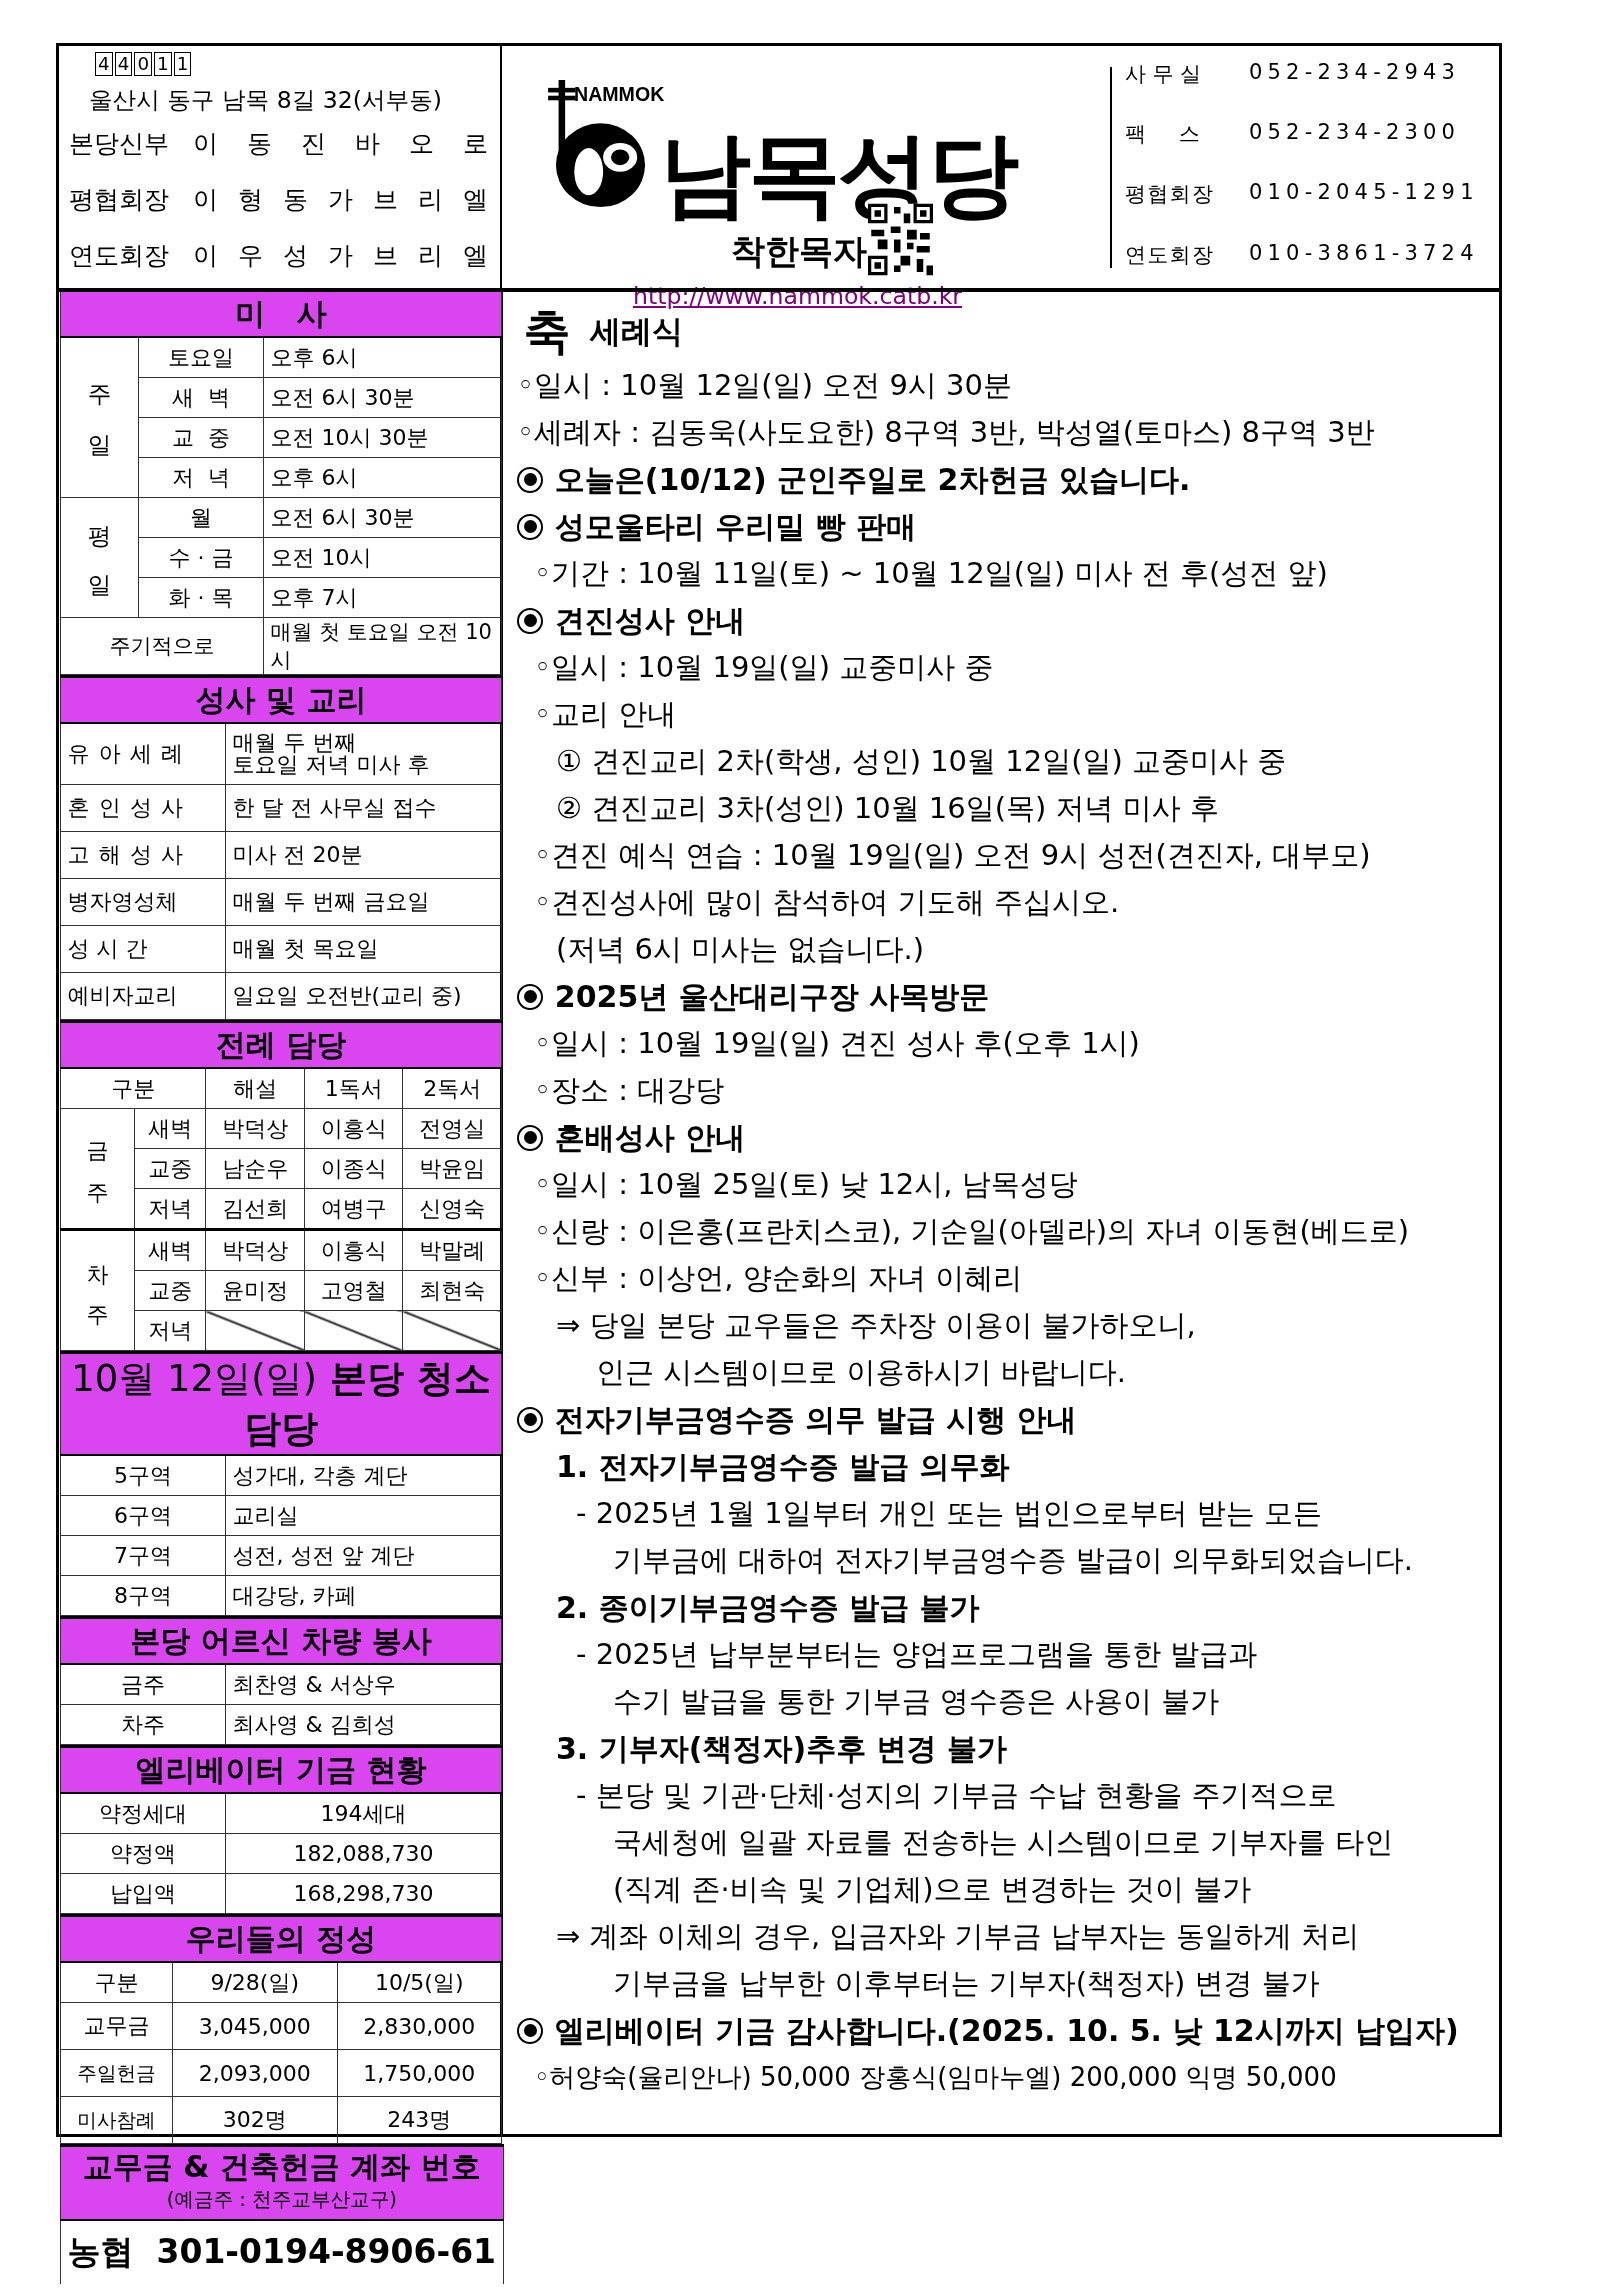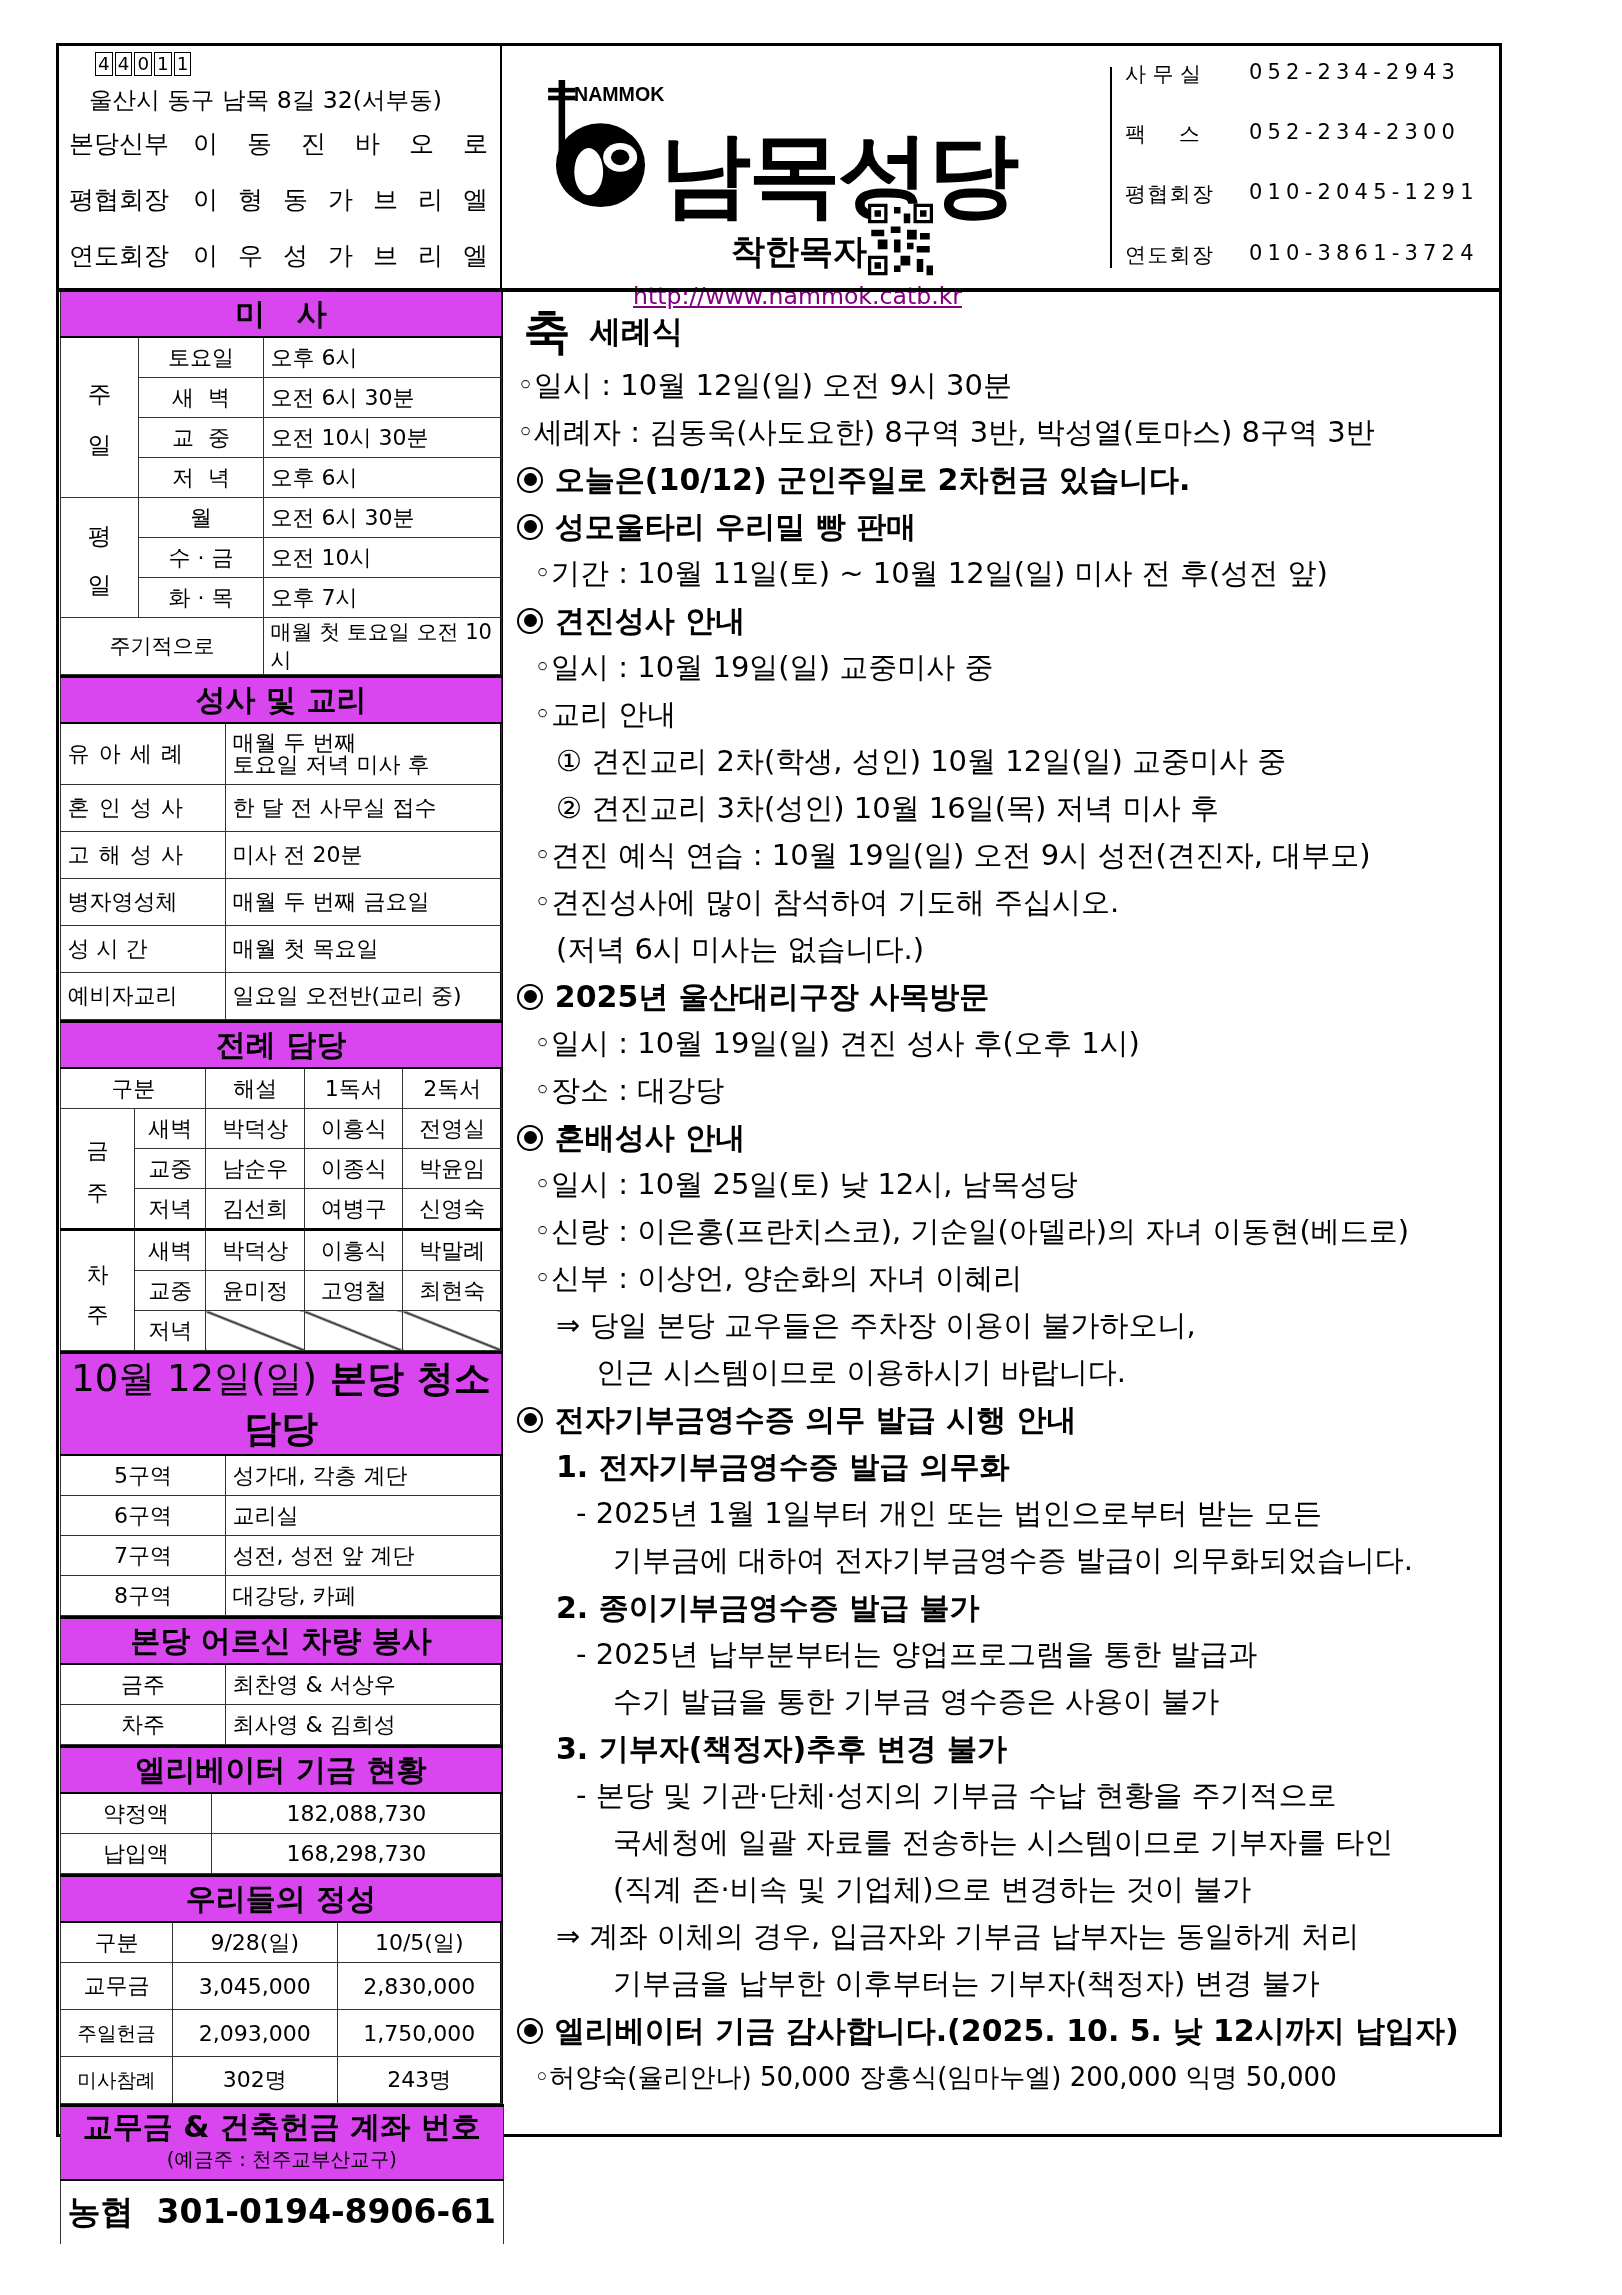--- a/index.html
+++ b/index.html
@@ -330,20 +330,24 @@
         </tr>
   </tbody>
     </table>
 
   <table>
     <tbody>
         <tr>
           <td colspan="2" class="sec">엘리베이터 기금 현황</td>
         </tr>
     <tr>
+          <td class="c" style="width:151px;height:38px">약정세대</td>
+          <td class="c">194세대</td>
+        </tr>
+    <tr>
           <td class="c" style="height:38px">약정액</td>
           <td class="c">182,088,730</td>
         </tr>
     <tr>
           <td class="c" style="height:38px">납입액</td>
           <td class="c">168,298,730</td>
         </tr>
   </tbody>
     </table>
 

